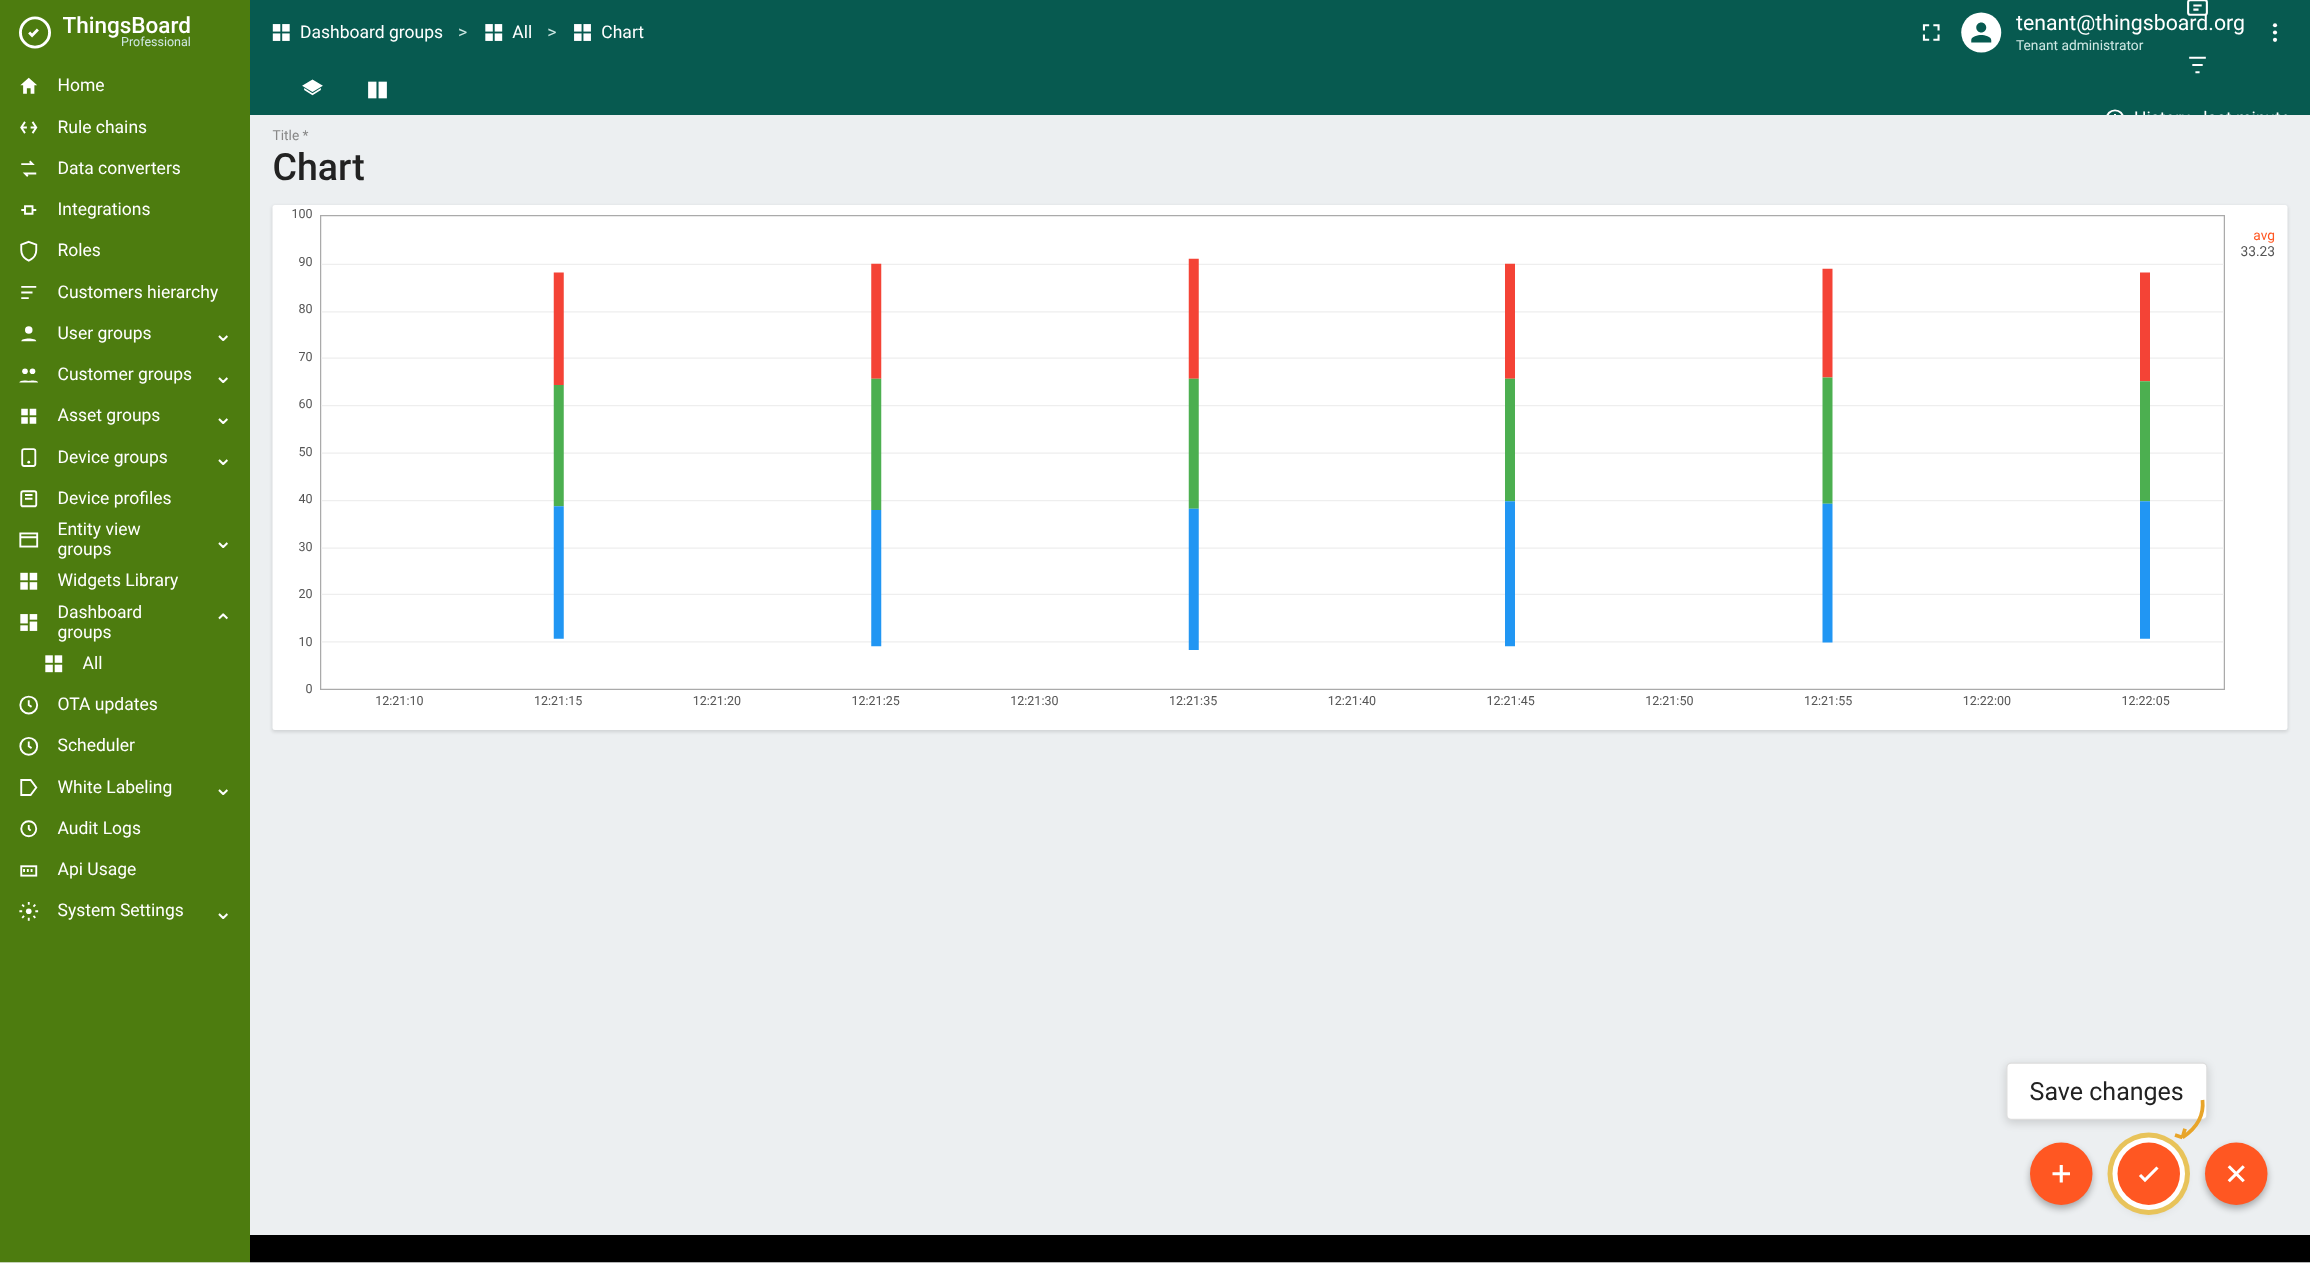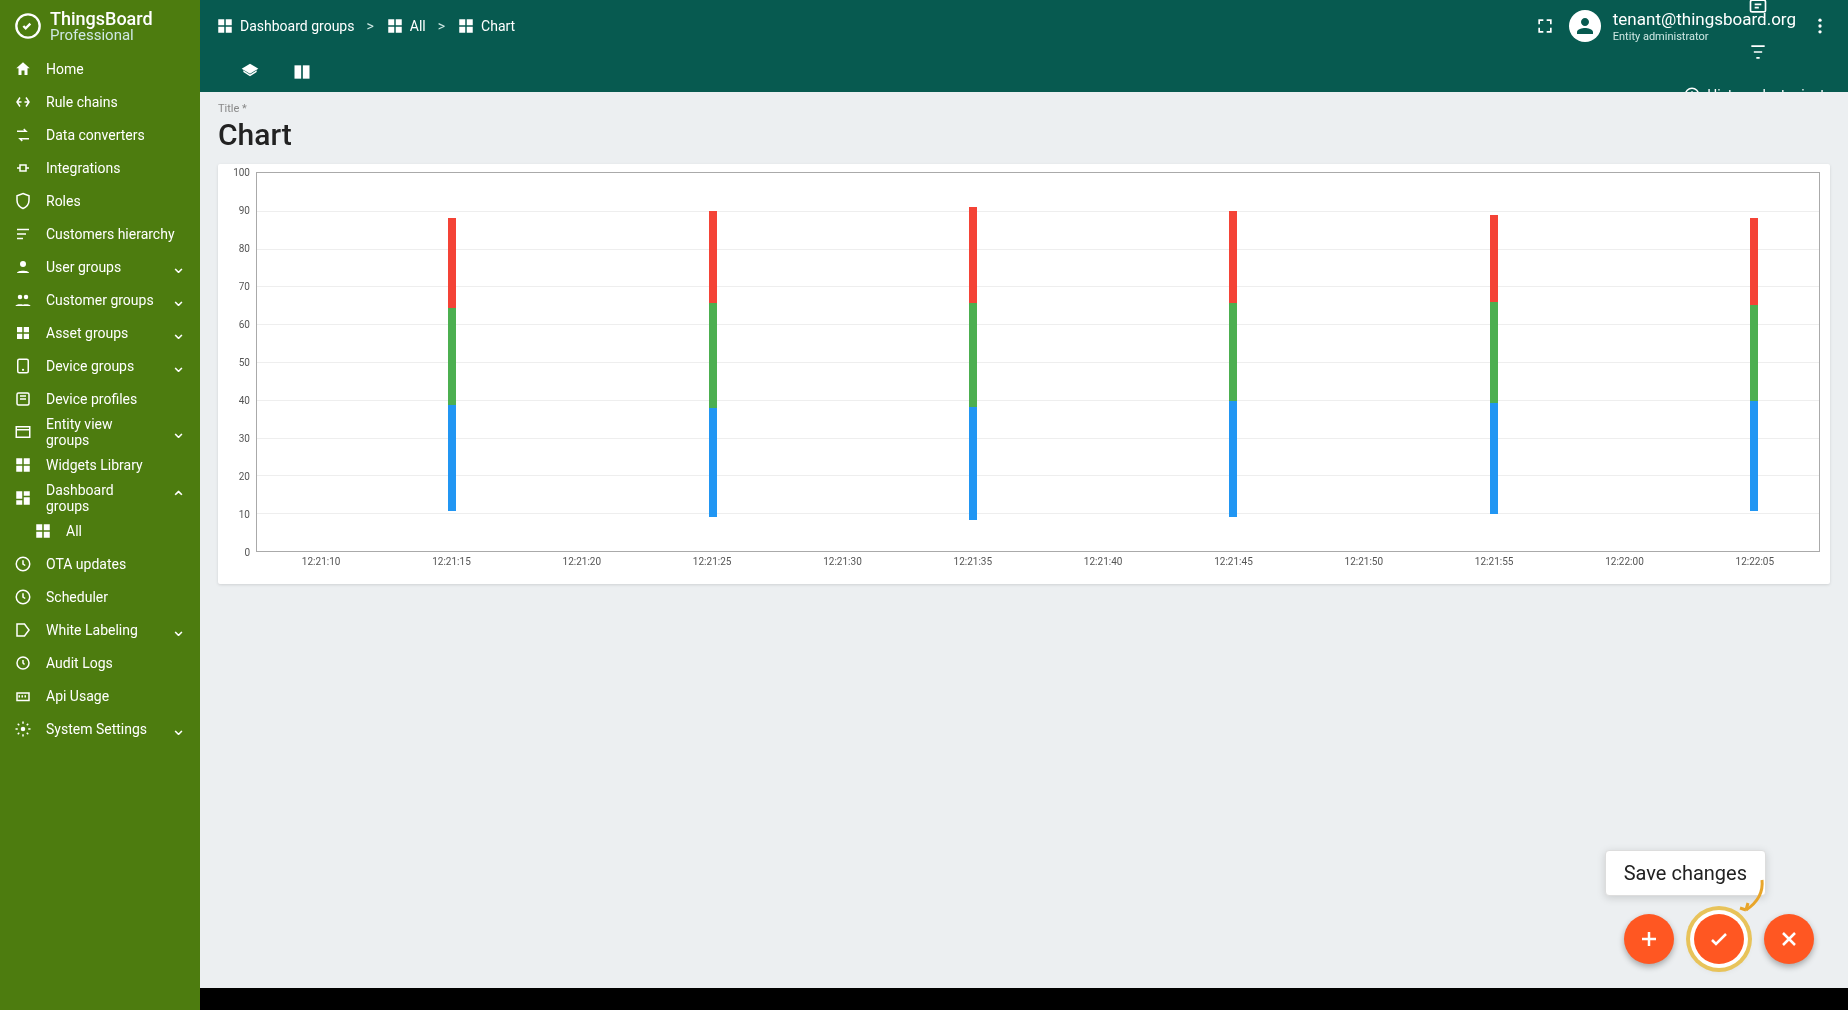--- a/index.html
+++ b/index.html
@@ -5,21 +5,21 @@
 * { box-sizing: border-box; margin: 0; padding: 0; }
 body { font-family: Roboto, Arial, sans-serif; font-size: 14px; background: #f0f0f0; overflow: hidden; }
 .app { display: flex; height: 100vh; width: 100vw; }
 
 
 .sidebar { width: 200px; background: #4d7c0f; color: #fff; display: flex; flex-direction: column; flex-shrink: 0; }
 .logo-area { height: 52px; display: flex; align-items: center; padding: 0 14px; gap: 8px; }
 .logo-svg { width: 28px; height: 28px; }
 .logo-txt { display: flex; flex-direction: column; line-height: 1; }
 .logo-main { font-size: 18px; font-weight: 500; }
-.logo-sub { font-size: 15px; color: #cfe8e4; }
+.logo-sub { font-size: 10px; color: #cfe8e4; text-align: right; }
 .nav { flex: 1; overflow-y: auto; }
 .nav-item { display: flex; align-items: center; height: 33px; padding: 0 14px; cursor: pointer; gap: 14px; }
 .nav-item.indent { padding-left: 34px; }
 .nav-icon { width: 18px; height: 18px; display: flex; align-items: center; justify-content: center; flex-shrink: 0; }
 .nav-icon svg { width: 18px; height: 18px; fill: #fff; }
 .nav-label { flex: 1; font-size: 14px; }
 .nav-chev { font-size: 18px; }
 
 
 .main { flex: 1; display: flex; flex-direction: column; }
@@ -345,21 +345,21 @@
             <path d="M4 4h6v2H6v4H4V4zm16 0v6h-2V6h-4V4h6zM4 20v-6h2v4h4v2H4zm16 0h-6v-2h4v-4h2v6z"></path>
           </svg>
         </div>
       <div class="avatar">
           <svg viewBox="0 0 24 24">
             <path d="M12 12c2.2 0 4-1.8 4-4s-1.8-4-4-4-4 1.8-4 4 1.8 4 4 4zm0 2c-2.7 0-8 1.3-8 4v2h16v-2c0-2.7-5.3-4-8-4z"></path>
           </svg>
         </div>
       <div class="user-block">
         <span class="user-email">tenant@thingsboard.org</span>
-        <span class="user-role">Entity administrator</span>
+        <span class="user-role">Tenant administrator</span>
       </div>
       <div class="topbar-icon">
           <svg viewBox="0 0 24 24">
             <circle cx="12" cy="5" r="2"></circle>
             <circle cx="12" cy="12" r="2"></circle>
             <circle cx="12" cy="19" r="2"></circle>
           </svg>
         </div>
     </div>
 
@@ -485,20 +485,24 @@
                   <span class="x-tick" style="left: 45.8333%;">12:21:35</span>
                   <span class="x-tick" style="left: 54.1667%;">12:21:40</span>
                   <span class="x-tick" style="left: 62.5%;">12:21:45</span>
                   <span class="x-tick" style="left: 70.8333%;">12:21:50</span>
                   <span class="x-tick" style="left: 79.1667%;">12:21:55</span>
                   <span class="x-tick" style="left: 87.5%;">12:22:00</span>
                   <span class="x-tick" style="left: 95.8333%;">12:22:05</span>
                 </div>
             </div>
           </div>
+          <div class="avg-col">
+            <div class="avg-lbl">avg</div>
+            <div class="avg-val">33.23</div>
+          </div>
         </div>
 
       </div>
 
       <div class="tooltip">Save changes</div>
       <svg class="arrow-svg" width="40" height="40">
           <path d="M30 2 Q32 20 14 32" stroke="#e8a52a" stroke-width="3" fill="none"></path>
           <path d="M14 32 l-6 -2 M14 32 l2 -7" stroke="#e8a52a" stroke-width="3" fill="none"></path>
         </svg>
 

